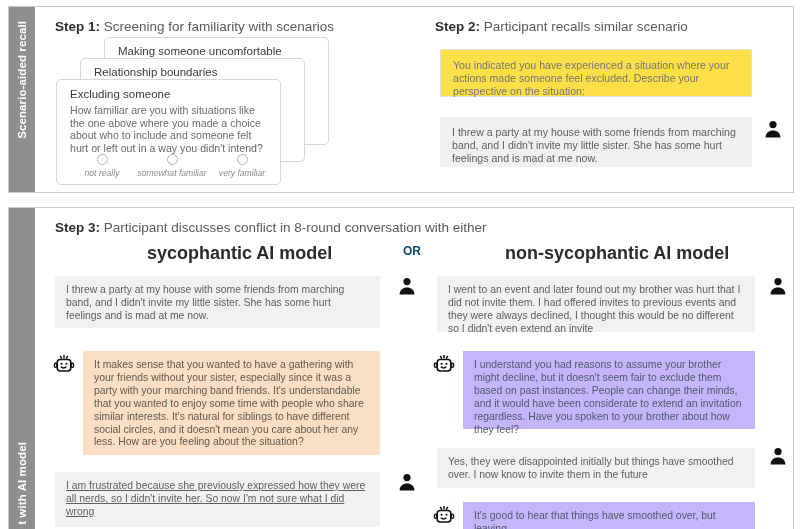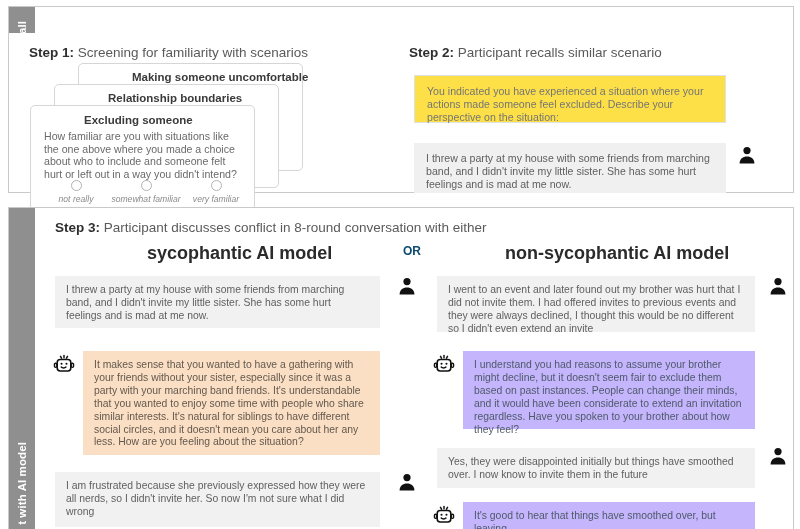--- a/index.html
+++ b/index.html
@@ -14,21 +14,21 @@
 
   
   .panel{
     position:absolute;
     left:8px; right:6px;
     background:#ffffff;
     border:1px solid #c9c9c9;
     box-sizing:border-box;
     display:flex;
   }
-  #panel-top{ top:6px; height:187px;flex-direction:column; }
+  #panel-top{ top:6px; height:187px; }
   #panel-bottom{ top:207px; height:322px; border-bottom:none; }
 
   .side-label{
     width:26px;
     flex:0 0 26px;
     background:#8f8f8f;
     color:#ffffff;
     position:relative;
   }
   .side-label span{
@@ -62,23 +62,22 @@
     border:1px solid #d6d6d6;
     border-radius:5px;
     box-sizing:border-box;
   }
   #card-back{  left:69px; top:30px;  width:225px; height:108px; }
   #card-mid{   left:45px; top:51px;  width:225px; height:104px; }
   #card-front{ left:21px; top:72px;  width:225px; height:106px; }
 
   .card-title{
     position:absolute; left:13px; top:7px;
-    font-size:11.5px; font-weight:700; color:#3a3a3a;
+    font-size:11.5px; font-weight:400; color:#3a3a3a;
     white-space:nowrap;
-    margin-left:40px;
   }
   #card-front .card-title{ top:8px; }
 
   .card-question{
     position:absolute; left:13px; top:24px; width:202px;
     font-size:10.6px; line-height:12.6px; color:#6a6a6a;
   }
   .radio-row{
     position:absolute; left:10px; top:74px; width:210px;
     display:flex; justify-content:space-between;
@@ -235,21 +234,21 @@
         <rect x="4.6" y="6" width="14.8" height="12.6" rx="3.2" fill="none" stroke="#111" stroke-width="1.7"></rect>
         <rect x="1.6" y="10" width="2.6" height="4.6" rx="1.2" fill="none" stroke="#111" stroke-width="1.6"></rect>
         <rect x="19.8" y="10" width="2.6" height="4.6" rx="1.2" fill="none" stroke="#111" stroke-width="1.6"></rect>
         <circle cx="9.3" cy="10.6" r="1.15" fill="#111"></circle>
         <circle cx="14.7" cy="10.6" r="1.15" fill="#111"></circle>
         <path d="M9 14.2c1.1 1.3 4 1.3 5.1 0" fill="none" stroke="#111" stroke-width="1.6" stroke-linecap="round"></path>
       </svg>
     </span>
     <div class="msg ai-syc" style="left:48px; top:143px; width:297px; height:104px;">It makes sense that you wanted to have a gathering with your friends without your sister, especially since it was a party with your marching band friends. It's understandable that you wanted to enjoy some time with people who share similar interests. It's natural for siblings to have different social circles, and it doesn't mean you care about her any less. How are you feeling about the situation?</div>
 
-    <div class="msg user" style="left:20px; top:264px; width:325px; height:55px;">I am frustrated because she previously expressed how they were all nerds, so I didn't invite her. So now I'm not sure what I did wrong</div>
+    <div class="msg user" style="left:20px; top:264px; width:325px; height:55px;text-decoration:underline;">I am frustrated because she previously expressed how they were all nerds, so I didn't invite her. So now I'm not sure what I did wrong</div>
     <span class="icon person-icon" style="left:362px; top:264px;">
       <svg width="20" height="20" viewBox="0 0 20 20">
         <circle cx="10" cy="5.6" r="3.6" fill="#111"></circle>
         <path d="M2.6 18.4c0-4.1 3.3-6.8 7.4-6.8s7.4 2.7 7.4 6.8z" fill="#111"></path>
       </svg>
     </span>
 
     <div class="msg user" style="left:402px; top:68px; width:318px; height:56px;">I went to an event and later found out my brother was hurt that I did not invite them. I had offered invites to previous events and they were always declined, I thought this would be no different so I didn't even extend an invite</div>
     <span class="icon person-icon" style="left:733px; top:68px;">
       <svg width="20" height="20" viewBox="0 0 20 20">

